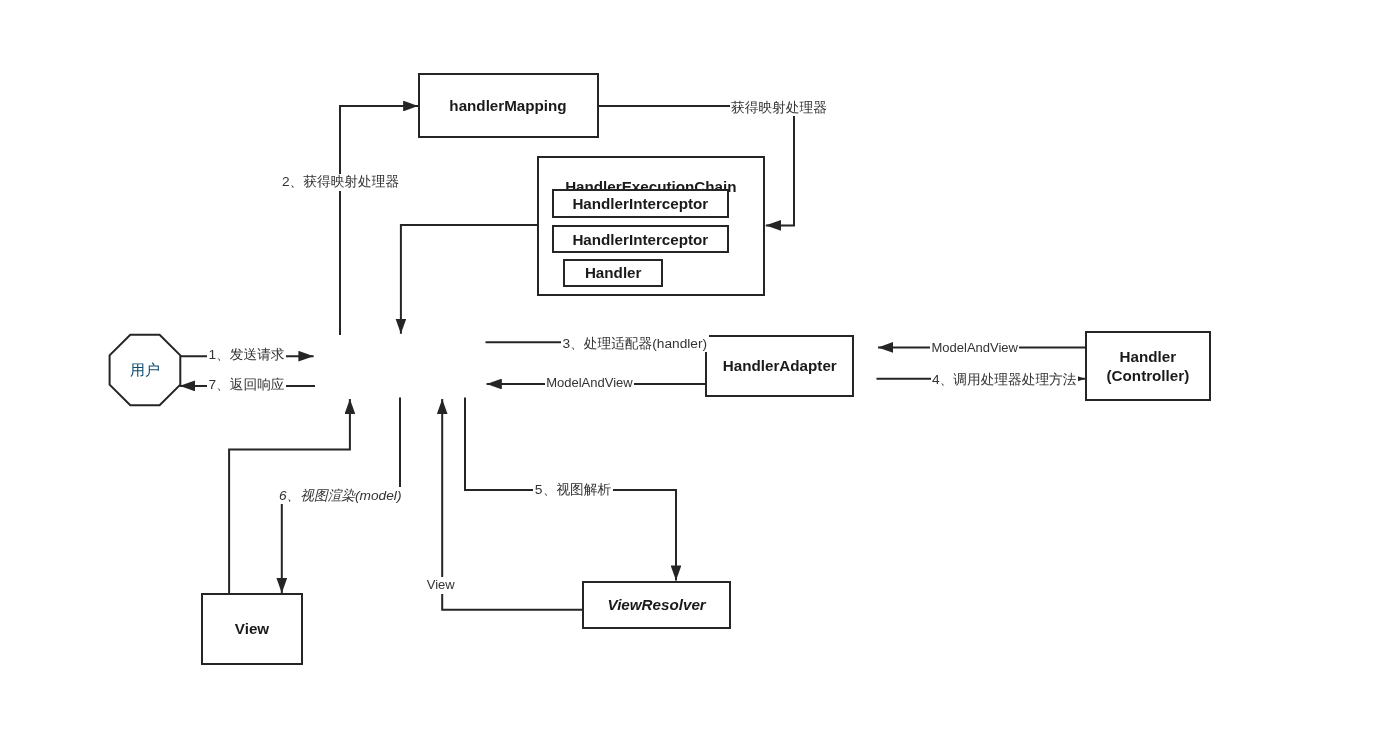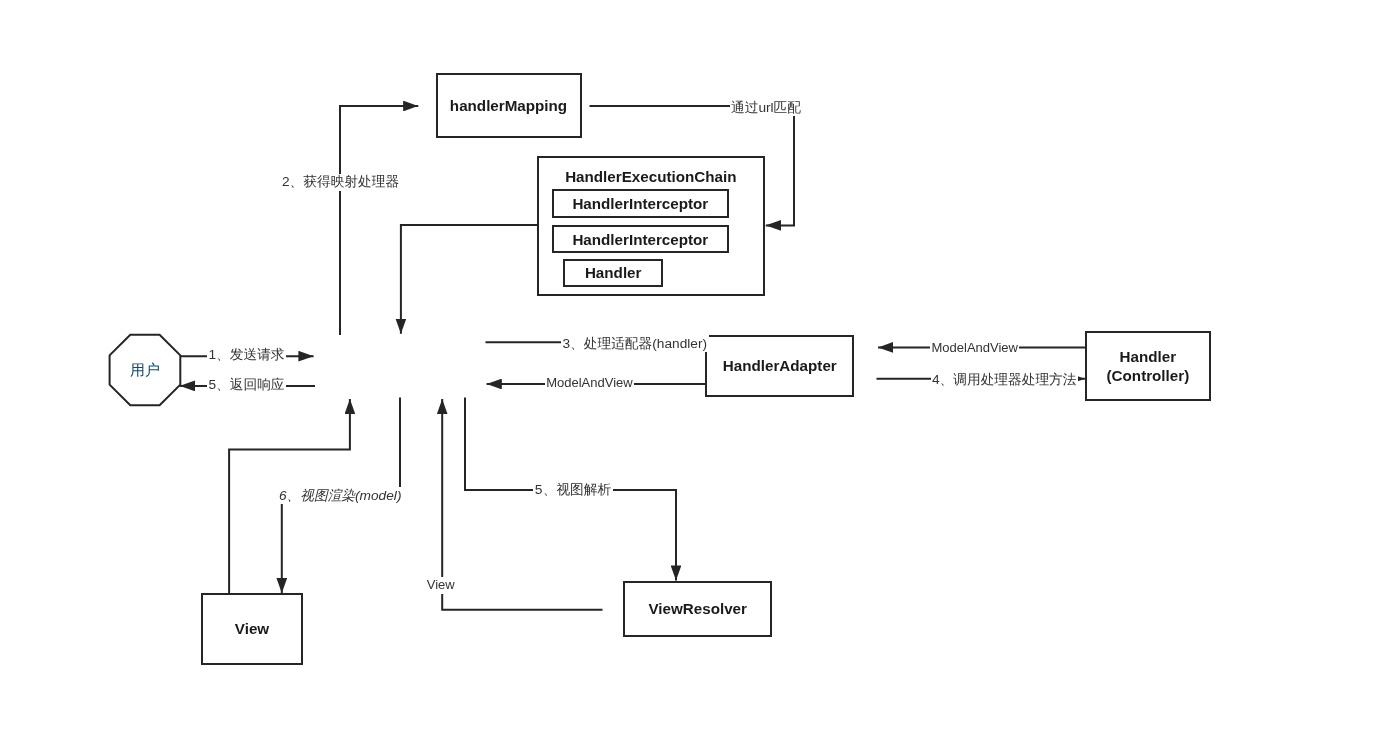--- a/index.html
+++ b/index.html
@@ -10,31 +10,31 @@
   #canvas{position:relative;width:1377px;height:731px;background:#fff;will-change:transform;}
   svg.edges{position:absolute;left:0;top:0;width:1377px;height:731px;}
   .node{position:absolute;box-sizing:border-box;border:2px solid #252525;background:#fff;
         display:flex;align-items:center;justify-content:center;text-align:center;
         font-weight:bold;color:#1a1a1a;font-size:15.2px;}
   .lbl{position:absolute;background:#fff;color:#333;white-space:nowrap;
        font-size:13.7px;line-height:14px;padding:1.5px 1.5px;}
   .lbl.en{font-size:13px;}
 
   .n-dispatcher{left:313.5px;top:333.5px;width:173px;height:65px;}
-  .n-mapping   {left:417.5px;top:72.5px; width:146px;height:65px;margin-left:18px;}
+  .n-mapping   {left:417.5px;top:72.5px; width:181px;height:65px;}
   .n-chain     {left:536.8px;top:155.6px;width:228px;height:140px;align-items:flex-start;}
-  .chain-title {display:block;width:100%;text-align:center;margin-top:10px;}
+  .chain-title {display:block;width:100%;text-align:center;margin-top:20px;}
   .n-intc1     {left:551.7px;top:188.7px;width:177.3px;height:29.4px;}
   .n-intc2     {left:551.7px;top:225.1px;width:177.3px;height:28.3px;}
   .n-handler-inner{left:563.4px;top:259px;width:99.6px;height:27.7px;}
   .n-adapter   {left:705.3px;top:335.1px;width:149px;height:61.5px;}
   .n-controller{left:1084.9px;top:330.6px;width:126px;height:70.3px;flex-direction:column;
                 line-height:19px;}
   .n-view      {left:200.9px;top:592.6px;width:102.2px;height:72.2px;}
-  .n-vr        {left:623px;top:580.6px;width:149.4px;height:56px;}
+  .n-vr        {left:582px;top:580.6px;width:149.4px;height:48px;font-style:italic;}
 
   .user-text{position:absolute;left:109.6px;top:361px;width:70.7px;text-align:center;
              font-size:15px;line-height:18px;color:#0c4a6e;}
 
   .l-send   {left:207.0px;top:346.8px;}
   .l-ret    {left:207.0px;top:376.8px;}
   .l-getmap {left:280.5px;top:173.5px;}
   .l-url    {left:729.5px;top:99.0px;}
   .l-adapt  {left:520.0px;top:335.2px;margin-left:41px;}
   .l-mav1   {left:544.7px;top:374.6px;}
@@ -111,23 +111,23 @@
   </div>
   <div class="node n-view">
     <span>View</span>
   </div>
   <div class="node n-vr">
     <span>ViewResolver</span>
   </div>
   <div class="user-text">用户</div>
 
   <div class="lbl l-send">1、发送请求</div>
-  <div class="lbl l-ret">5、返回响应</div>
+  <div class="lbl l-ret">7、返回响应</div>
   <div class="lbl l-getmap">2、获得映射处理器</div>
-  <div class="lbl l-url">通过url匹配</div>
+  <div class="lbl l-url">获得映射处理器</div>
   <div class="lbl l-adapt">3、处理适配器(handler)</div>
   <div class="lbl en l-mav1">ModelAndView</div>
   <div class="lbl en l-mav2">ModelAndView</div>
   <div class="lbl l-invoke">4、调用处理器处理方法</div>
   <div class="lbl l-vres">5、视图解析</div>
   <div class="lbl l-vrender">6、视图渲染(model)</div>
   <div class="lbl en l-vtoken">View</div>
 </div>
 
 </body></html>

